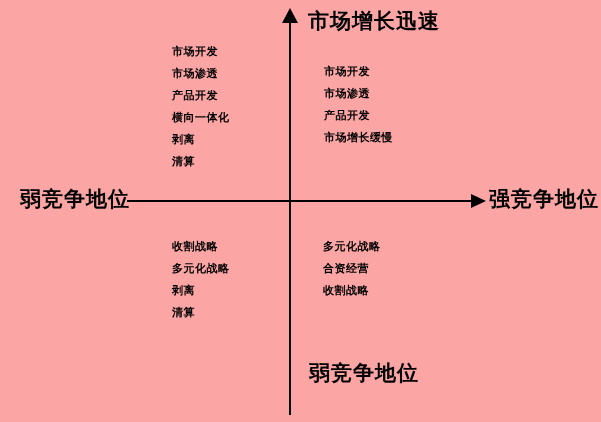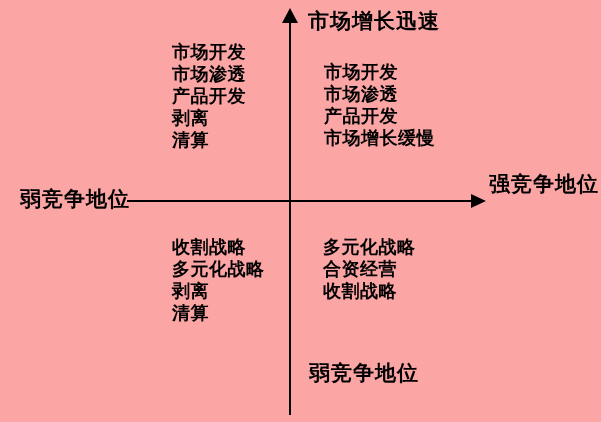--- a/index.html
+++ b/index.html
@@ -57,26 +57,26 @@
   
   .axis-label {
     position: absolute;
     font-size: 21px;
     line-height: 1;
     white-space: nowrap;
     letter-spacing: 1px;
   }
   .axis-top    { left: 308px; top: 11px;  }
   .axis-left   { left: 12px;   top: 189px; margin-left: 8px; }
-  .axis-right  { left: 489px; top: 174px; }
+  .axis-right  { left: 489px; top: 189px; }
   .axis-bottom { left: 309px; top: 363px; }
   
   .qlist {
     position: absolute;
-    font-size: 18px;
+    font-size: 11px;
     line-height: 22px;
     white-space: nowrap;
     letter-spacing: 0.5px;
   }
   .q-top-left     { left: 172px; top: 41px;  }
   .q-top-right    { left: 324px; top: 61px;  }
   .q-bottom-left  { left: 172px; top: 236px; }
   .q-bottom-right { left: 323px; top: 236px; }
   .qlist div { height: 22px; }
 </style>
@@ -92,20 +92,21 @@
 
   <div class="axis-label axis-top">市场增长迅速</div>
   <div class="axis-label axis-left">弱竞争地位</div>
   <div class="axis-label axis-right">强竞争地位</div>
   <div class="axis-label axis-bottom">弱竞争地位</div>
 
   <div class="qlist q-top-left">
     <div>市场开发</div>
     <div>市场渗透</div>
     <div>产品开发</div>
+    <div>横向一体化</div>
     <div>剥离</div>
     <div>清算</div>
   </div>
 
   <div class="qlist q-top-right">
     <div>市场开发</div>
     <div>市场渗透</div>
     <div>产品开发</div>
     <div>市场增长缓慢</div>
   </div>

